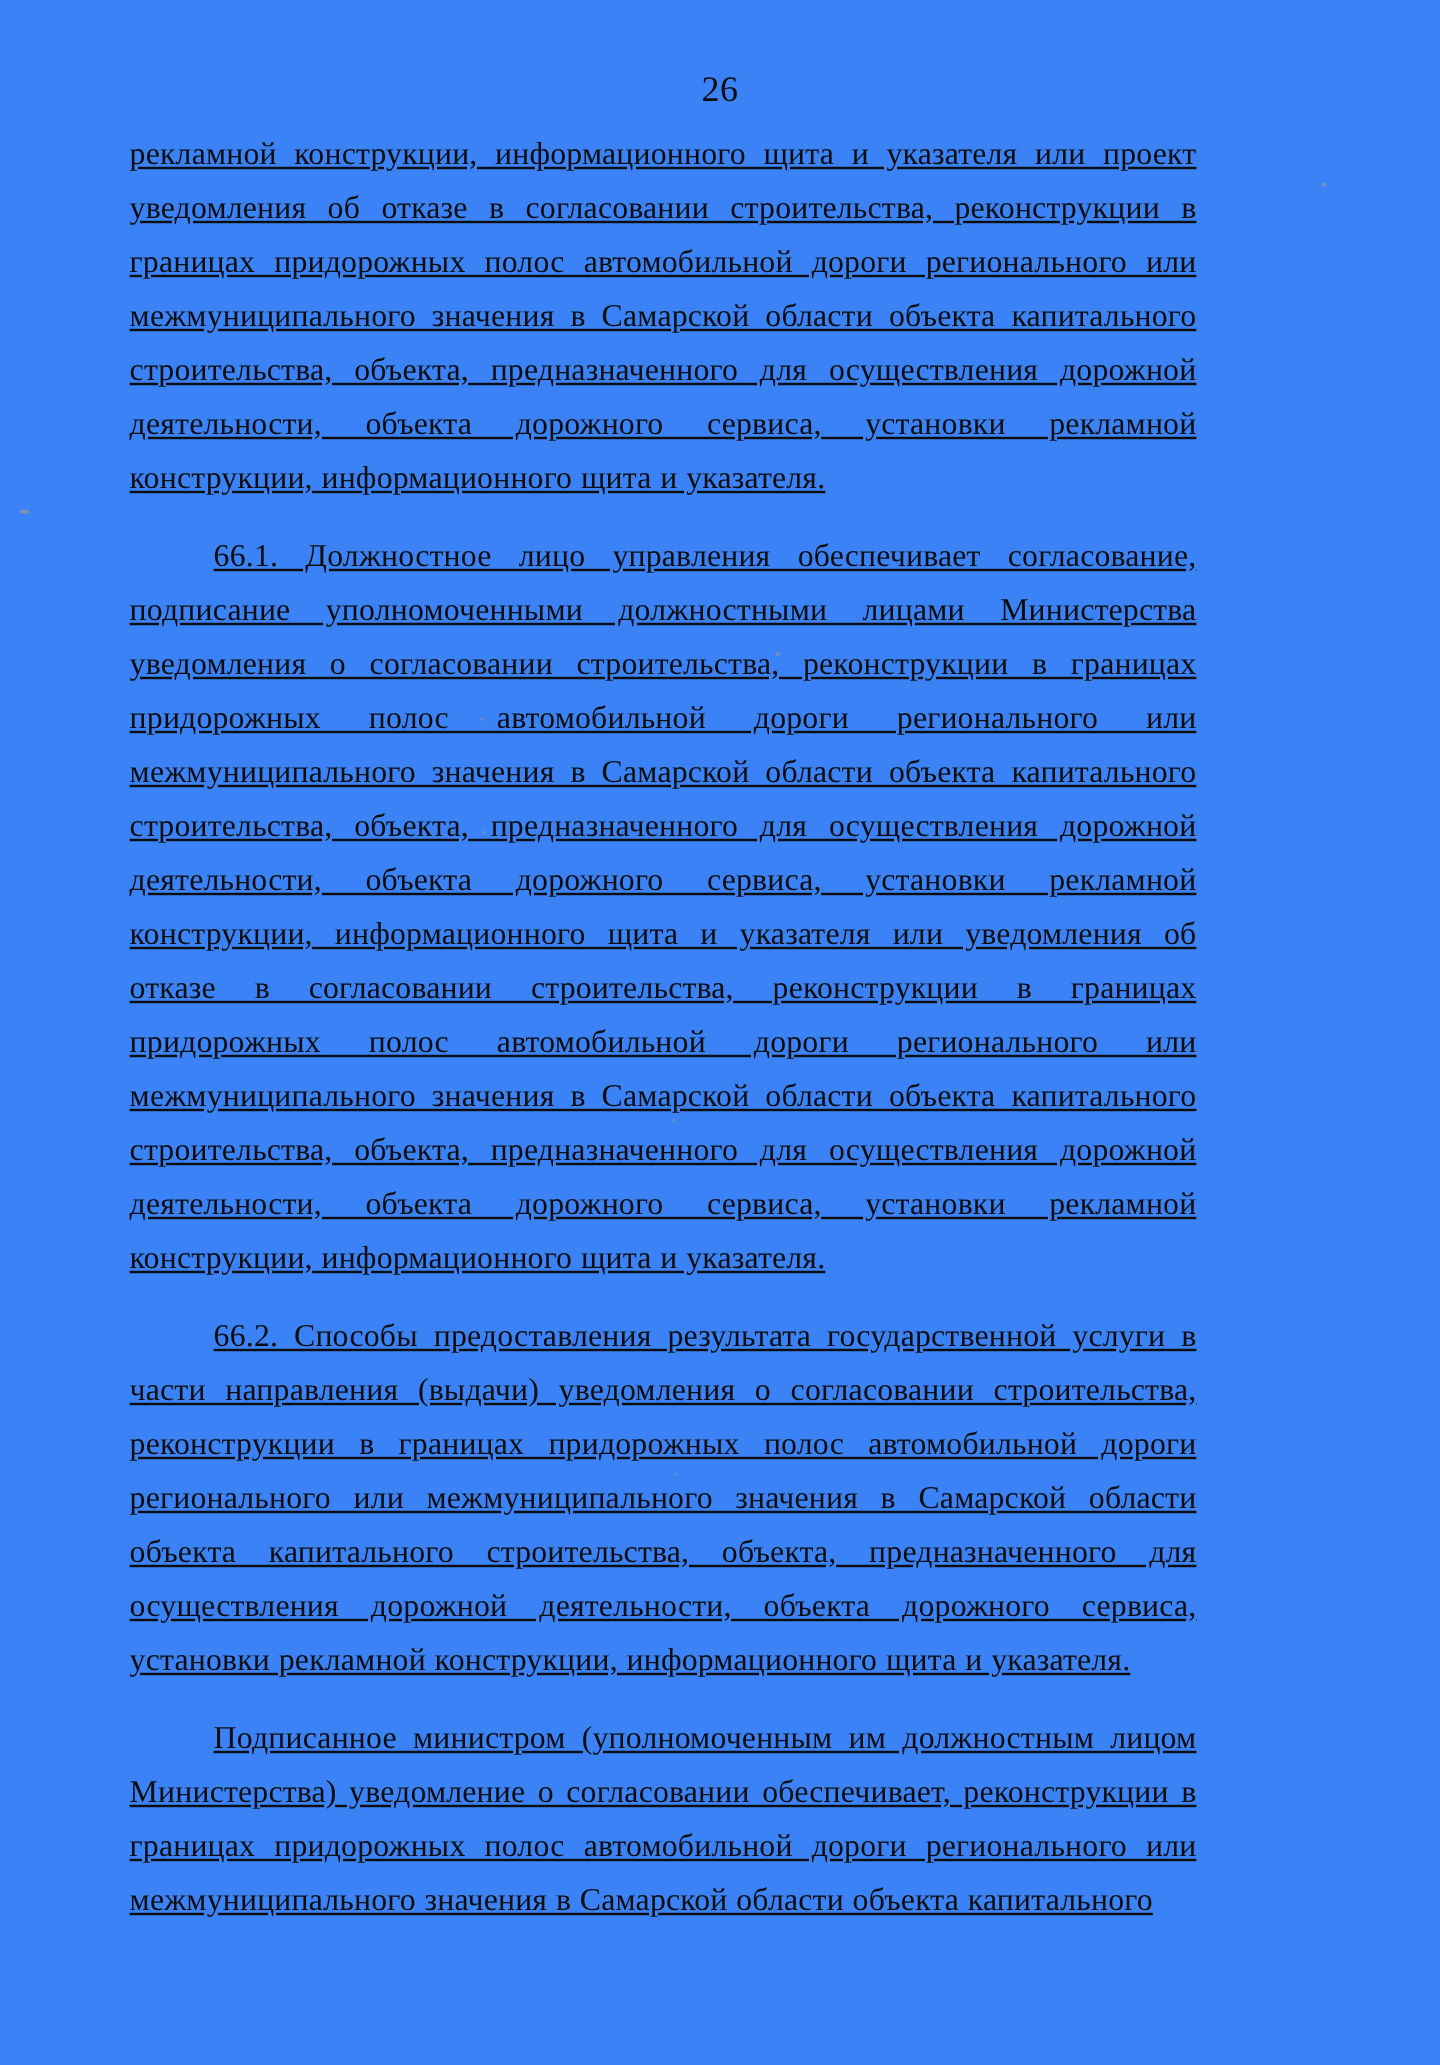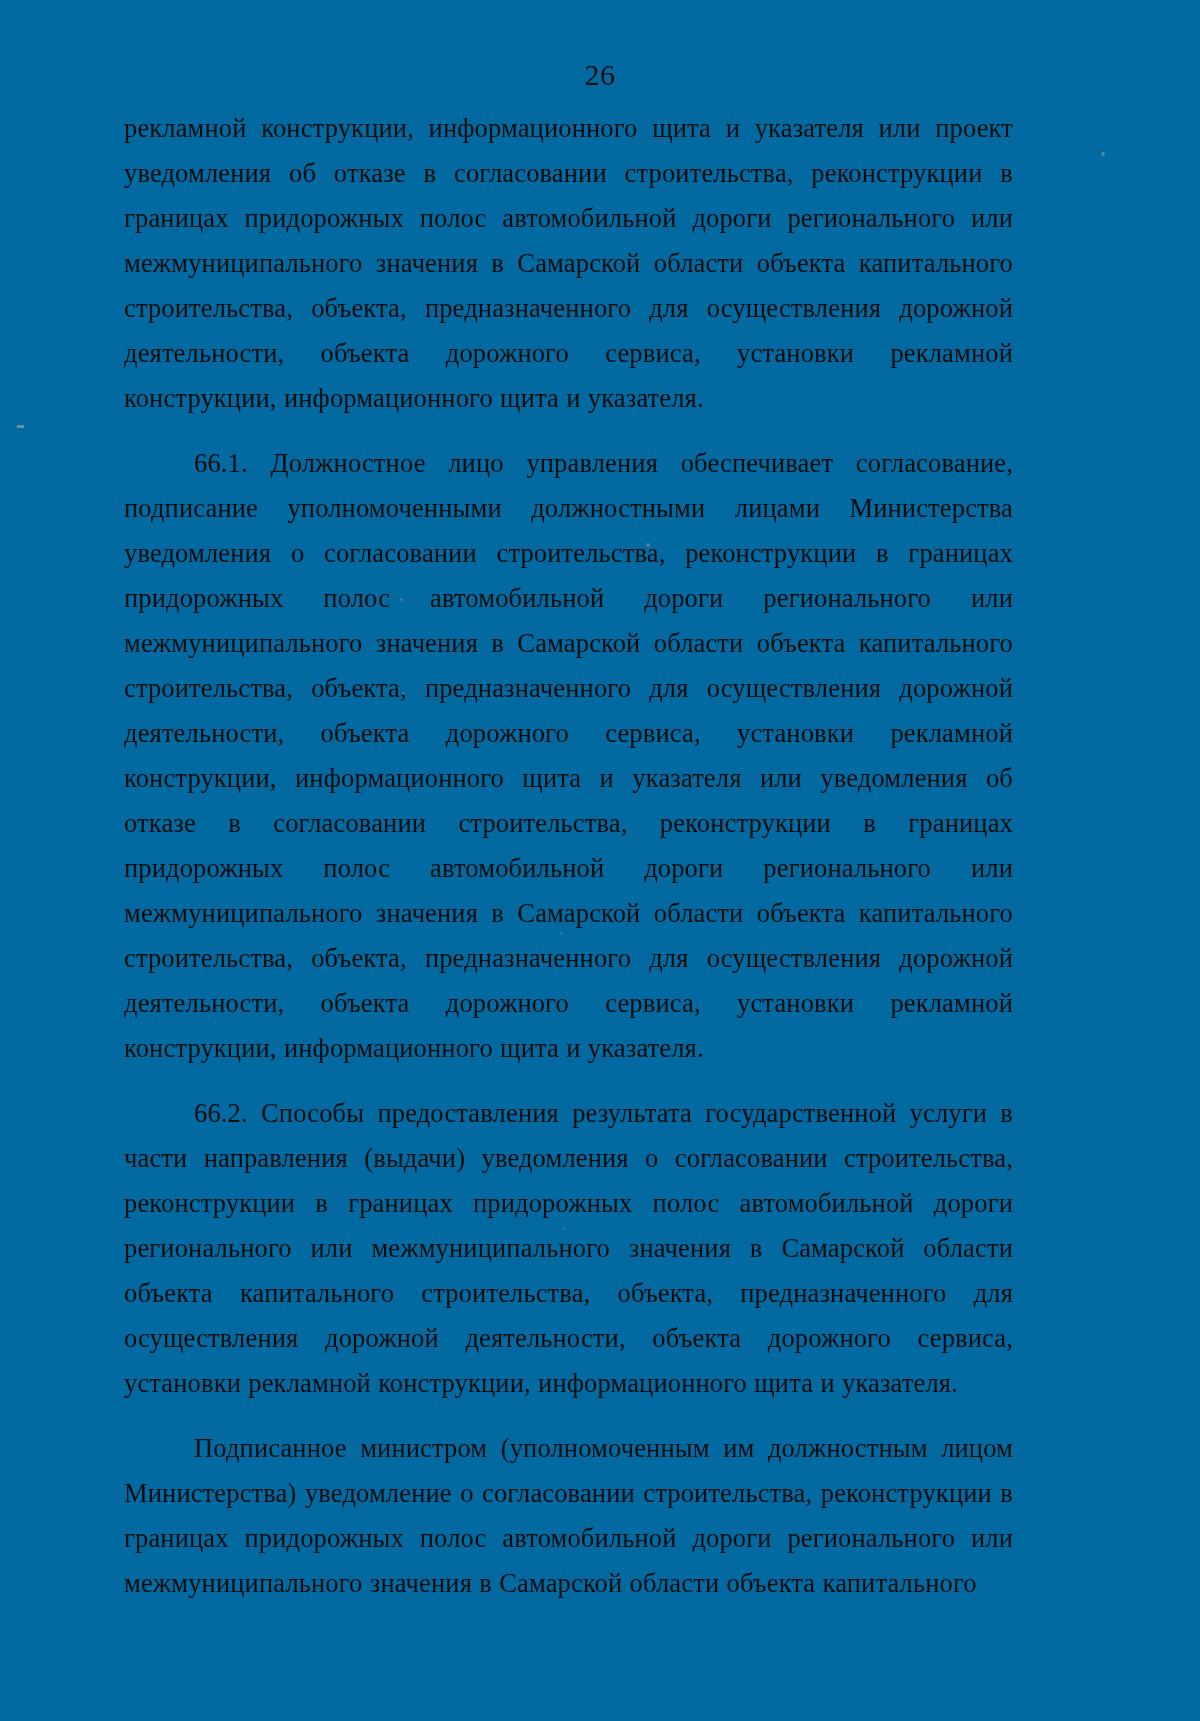--- a/index.html
+++ b/index.html
@@ -14,41 +14,42 @@
     position: relative;
     overflow: hidden;
     font-family: "Liberation Serif", "DejaVu Serif", serif;
     color: #0d0d0d;
     -webkit-font-smoothing: none;
   }
 
   .page {
     position: absolute;
     inset: 0;
-    background: #0369a1;
+    background: #3b82f6;
   }
 
   
   .page-number {
     position: absolute;
     top: 58px;
     left: 0;
     width: 1200px;
     text-align: center;
     font-size: 30px;
     line-height: 34px;
     letter-spacing: 0.5px;
   }
 
   
   .text-column {
     position: absolute;
-    left: 124px;
+    left: 108px;
     top: 106px;
     width: 889px;
+    text-decoration: underline;
   }
 
   .para {
     margin: 0;
     text-align: justify;
     text-justify: inter-word;
     font-size: 26.5px;
     line-height: 45px;
     letter-spacing: 0.15px;
     word-spacing: 0.5px;
@@ -98,21 +99,21 @@
   <div class="page-number">26</div>
 
   <div class="text-column">
 
     <p class="para flow">рекламной конструкции, информационного щита и указателя или проект уведомления об отказе в согласовании строительства, реконструкции в границах придорожных полос автомобильной дороги регионального или межмуниципального значения в Самарской области объекта капитального строительства, объекта, предназначенного для осуществления дорожной деятельности, объекта дорожного сервиса, установки рекламной конструкции, информационного щита и указателя.</p>
 
     <p class="para indent flow">66.1. Должностное лицо управления обеспечивает согласование, подписание уполномоченными должностными лицами Министерства уведомления о согласовании строительства, реконструкции в границах придорожных полос автомобильной дороги регионального или межмуниципального значения в Самарской области объекта капитального строительства, объекта, предназначенного для осуществления дорожной деятельности, объекта дорожного сервиса, установки рекламной конструкции, информационного щита и указателя или уведомления об отказе в согласовании строительства, реконструкции в границах придорожных полос автомобильной дороги регионального или межмуниципального значения в Самарской области объекта капитального строительства, объекта, предназначенного для осуществления дорожной деятельности, объекта дорожного сервиса, установки рекламной конструкции, информационного щита и указателя.</p>
 
     <p class="para indent flow">66.2. Способы предоставления результата государственной услуги в части направления (выдачи) уведомления о согласовании строительства, реконструкции в границах придорожных полос автомобильной дороги регионального или межмуниципального значения в Самарской области объекта капитального строительства, объекта, предназначенного для осуществления дорожной деятельности, объекта дорожного сервиса, установки рекламной конструкции, информационного щита и указателя.</p>
 
-    <p class="para indent flow">Подписанное министром (уполномоченным им должностным лицом Министерства) уведомление о согласовании строительства, реконструкции в границах придорожных полос автомобильной дороги регионального или межмуниципального значения в Самарской области объекта капитального</p>
+    <p class="para indent flow">Подписанное министром (уполномоченным им должностным лицом Министерства) уведомление о согласовании обеспечивает, реконструкции в границах придорожных полос автомобильной дороги регионального или межмуниципального значения в Самарской области объекта капитального</p>
 
   </div>
 
   <span class="speck speck-a"></span>
   <span class="speck speck-b"></span>
   <span class="speck speck-c"></span>
   <span class="speck speck-d"></span>
   <span class="speck speck-e"></span>
   <span class="speck speck-f"></span>
   <span class="speck speck-g"></span>

